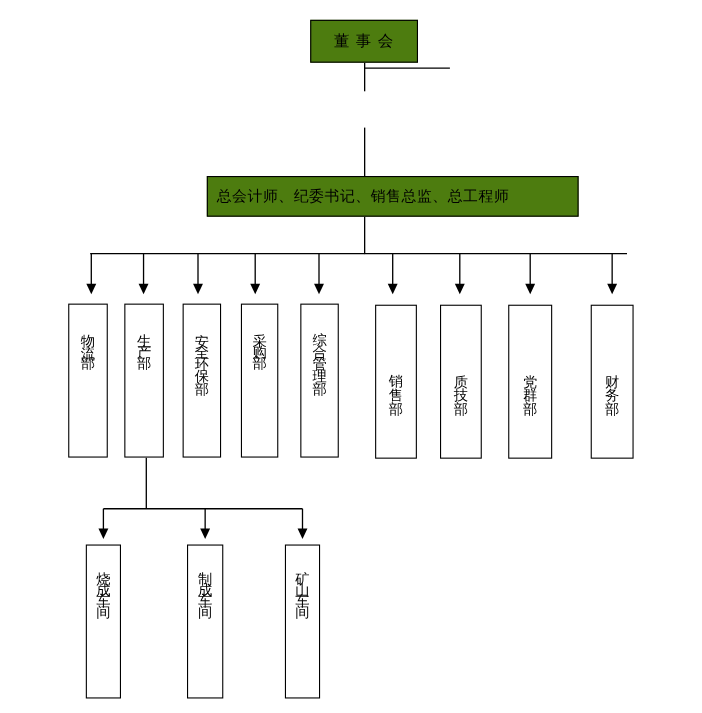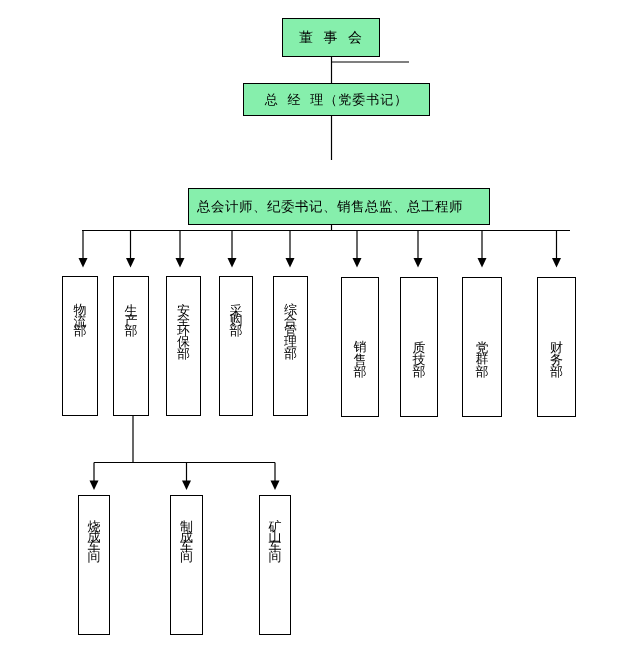--- a/index.html
+++ b/index.html
@@ -15,29 +15,28 @@
   }
 
   .connectors {
     position: absolute;
     left: 0; top: 0;
     width: 638px; height: 648px;
   }
 
   .node {
     position: absolute;
-    background: #86efac;
+    background: #4d7c0f;
     border: 1.4px solid #000;
     display: flex;
     align-items: center;
     justify-content: center;
     font-size: 13px;
     letter-spacing: 1px;
     white-space: nowrap;
-    font-family: Liberation Mono, monospace;
   }
   .node.board { font-size: 14px; }
   .node.staff {
     justify-content: flex-start;
     padding-left: 8px;
     font-size: 13.5px;
     letter-spacing: 0.5px;
     border-width: 1.2px;
   }
 
@@ -121,23 +120,22 @@
 
       <polygon points="89.5,480.5 98.5,480.5 94,490"></polygon>
       <polygon points="182,480.5 191,480.5 186.5,490"></polygon>
       <polygon points="270.5,480.5 279.5,480.5 275,490"></polygon>
     </g>
   </svg>
 
   <div class="node board" style="left:282px; top:18px; width:98px; height:39px;">董 事 会</div>
 
 
-  <div class="node" style="left:243px; top:83px; width:187px; height:33px;">总 经 理（党委书记）</div>
 
-  <div class="node staff" style="left:188px; top:160px; width:302px; height:37px;margin-top:28px;">总会计师、纪委书记、销售总监、总工程师</div>
+  <div class="node staff" style="left:188px; top:160px; width:338px; height:37px;">总会计师、纪委书记、销售总监、总工程师</div>
 
   <div class="vbox vt-a" style="left:62px; top:276px; width:36px; height:140px;">
     <span class="vtext">物流部</span>
   </div>
 
   <div class="vbox vt-a" style="left:113px; top:276px; width:36px; height:140px;">
     <span class="vtext">生产部</span>
   </div>
 
   <div class="vbox vt-b" style="left:166px; top:276px; width:35px; height:140px;">

